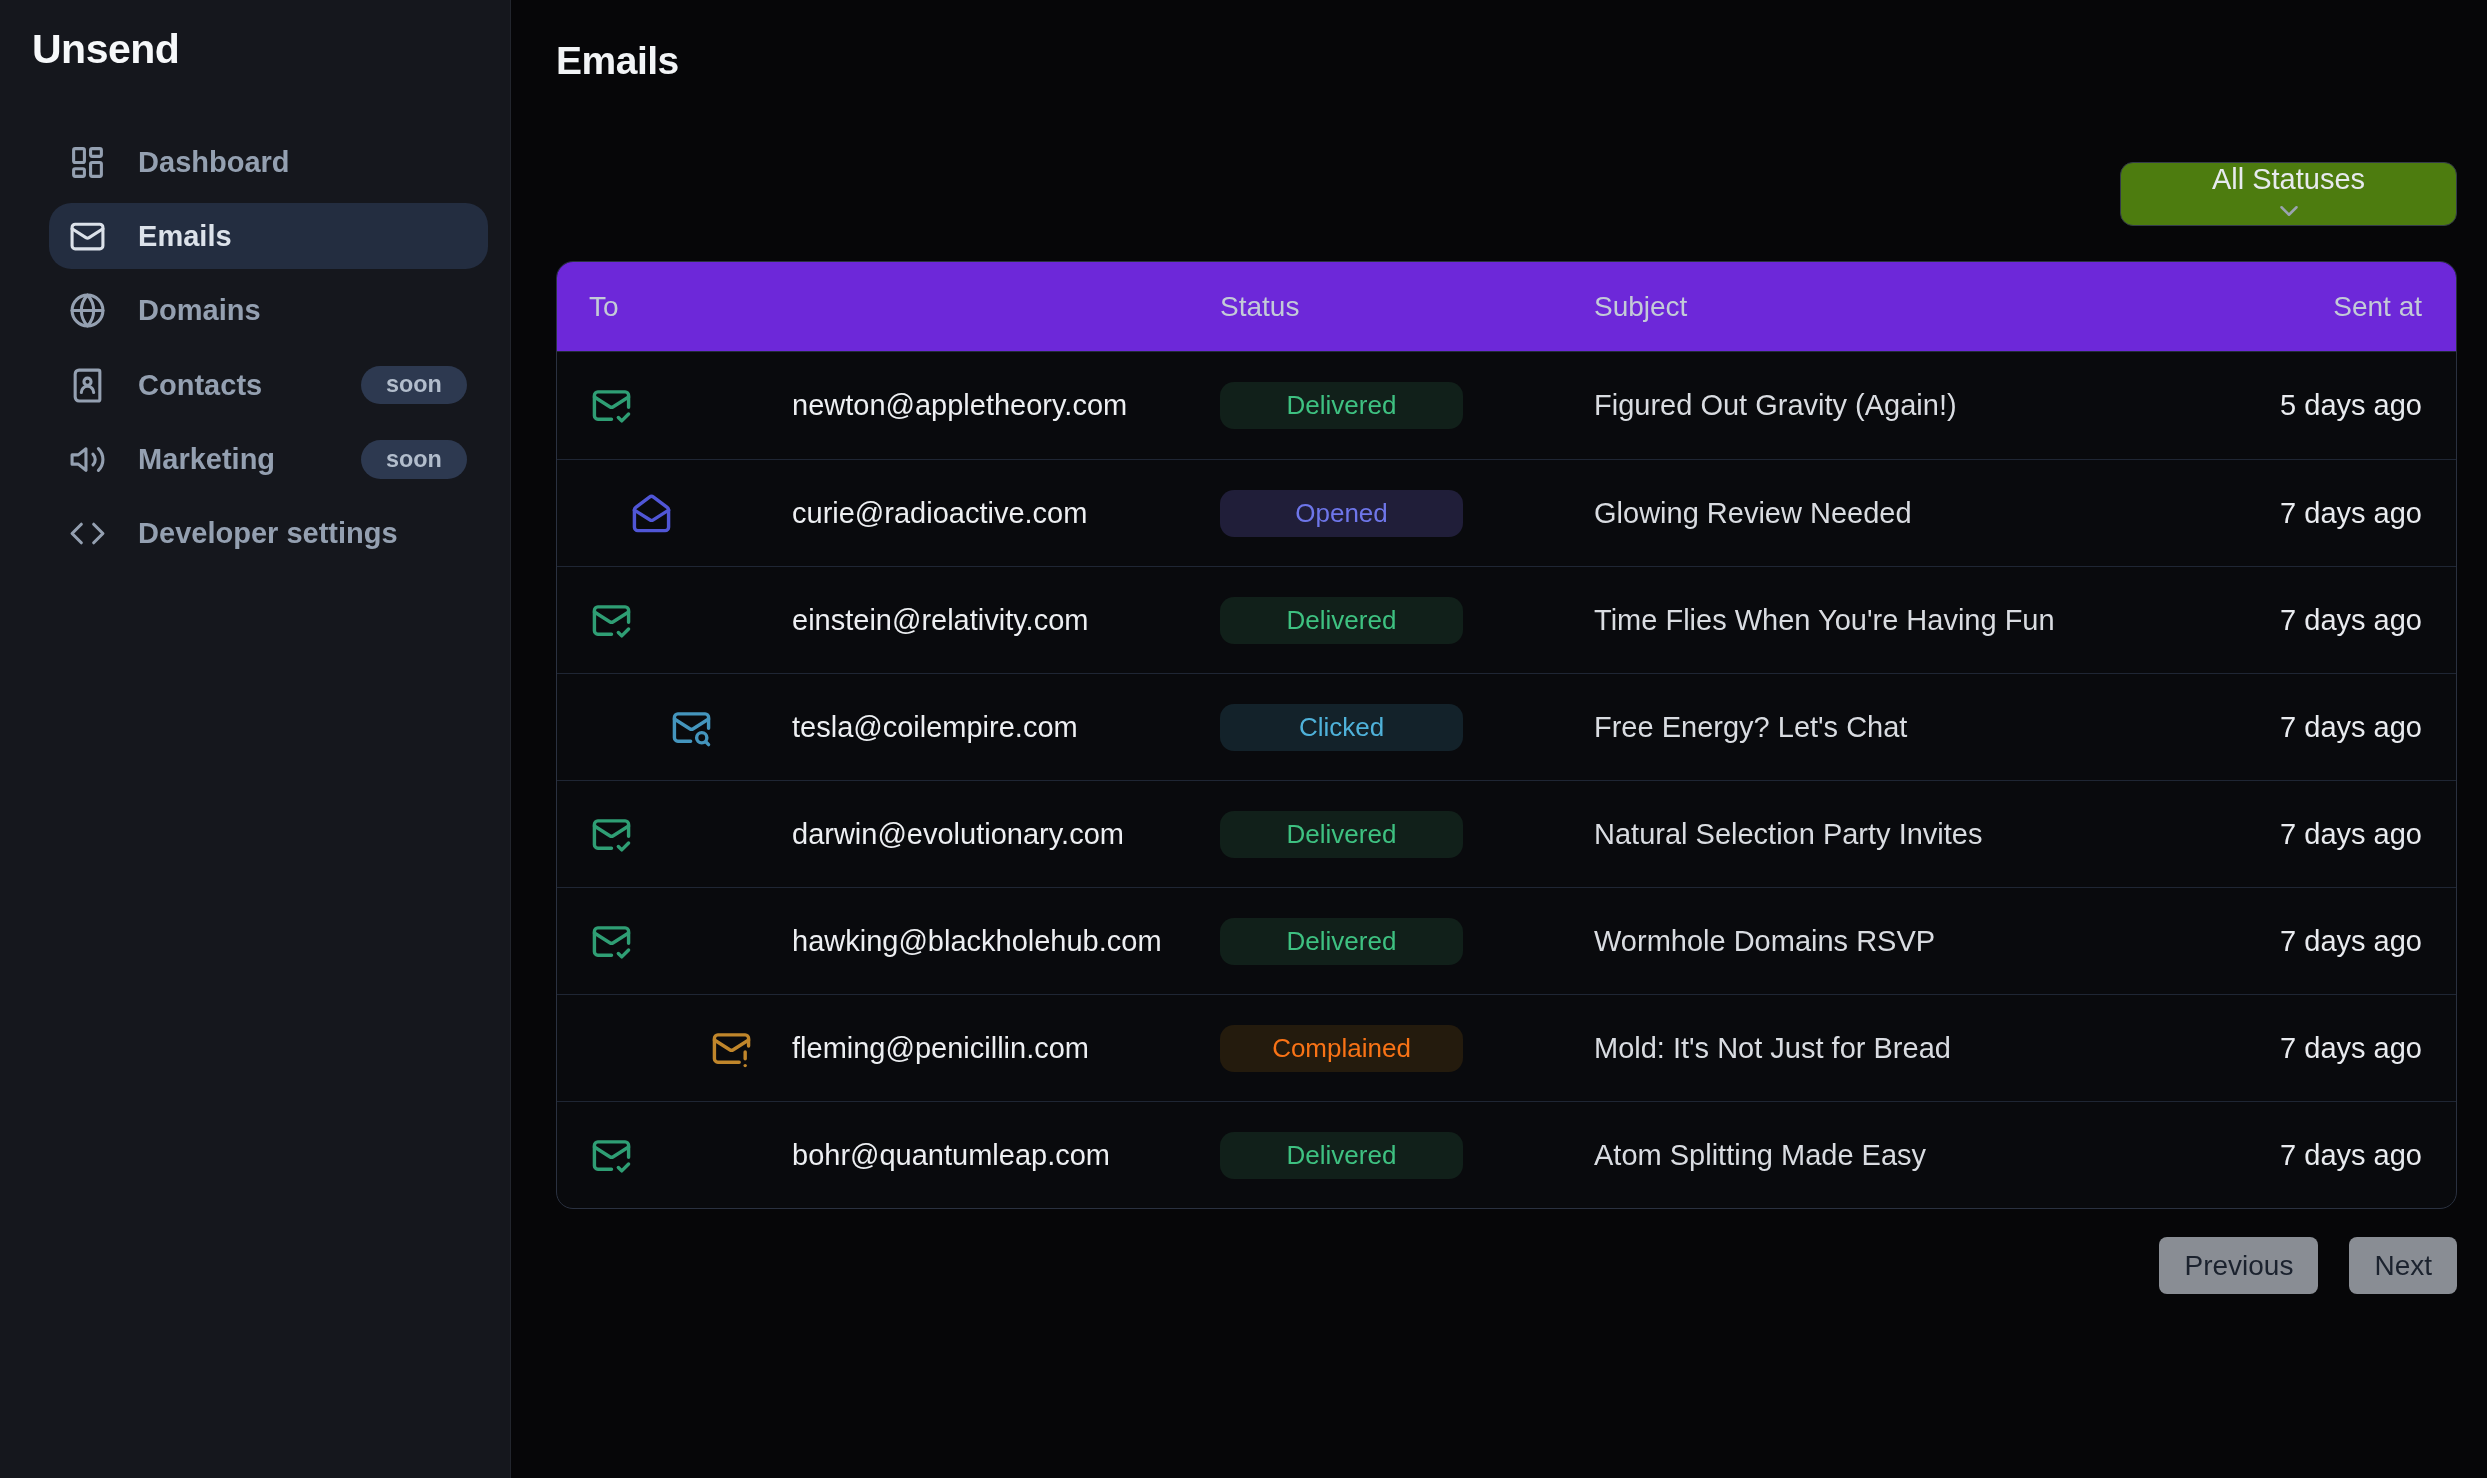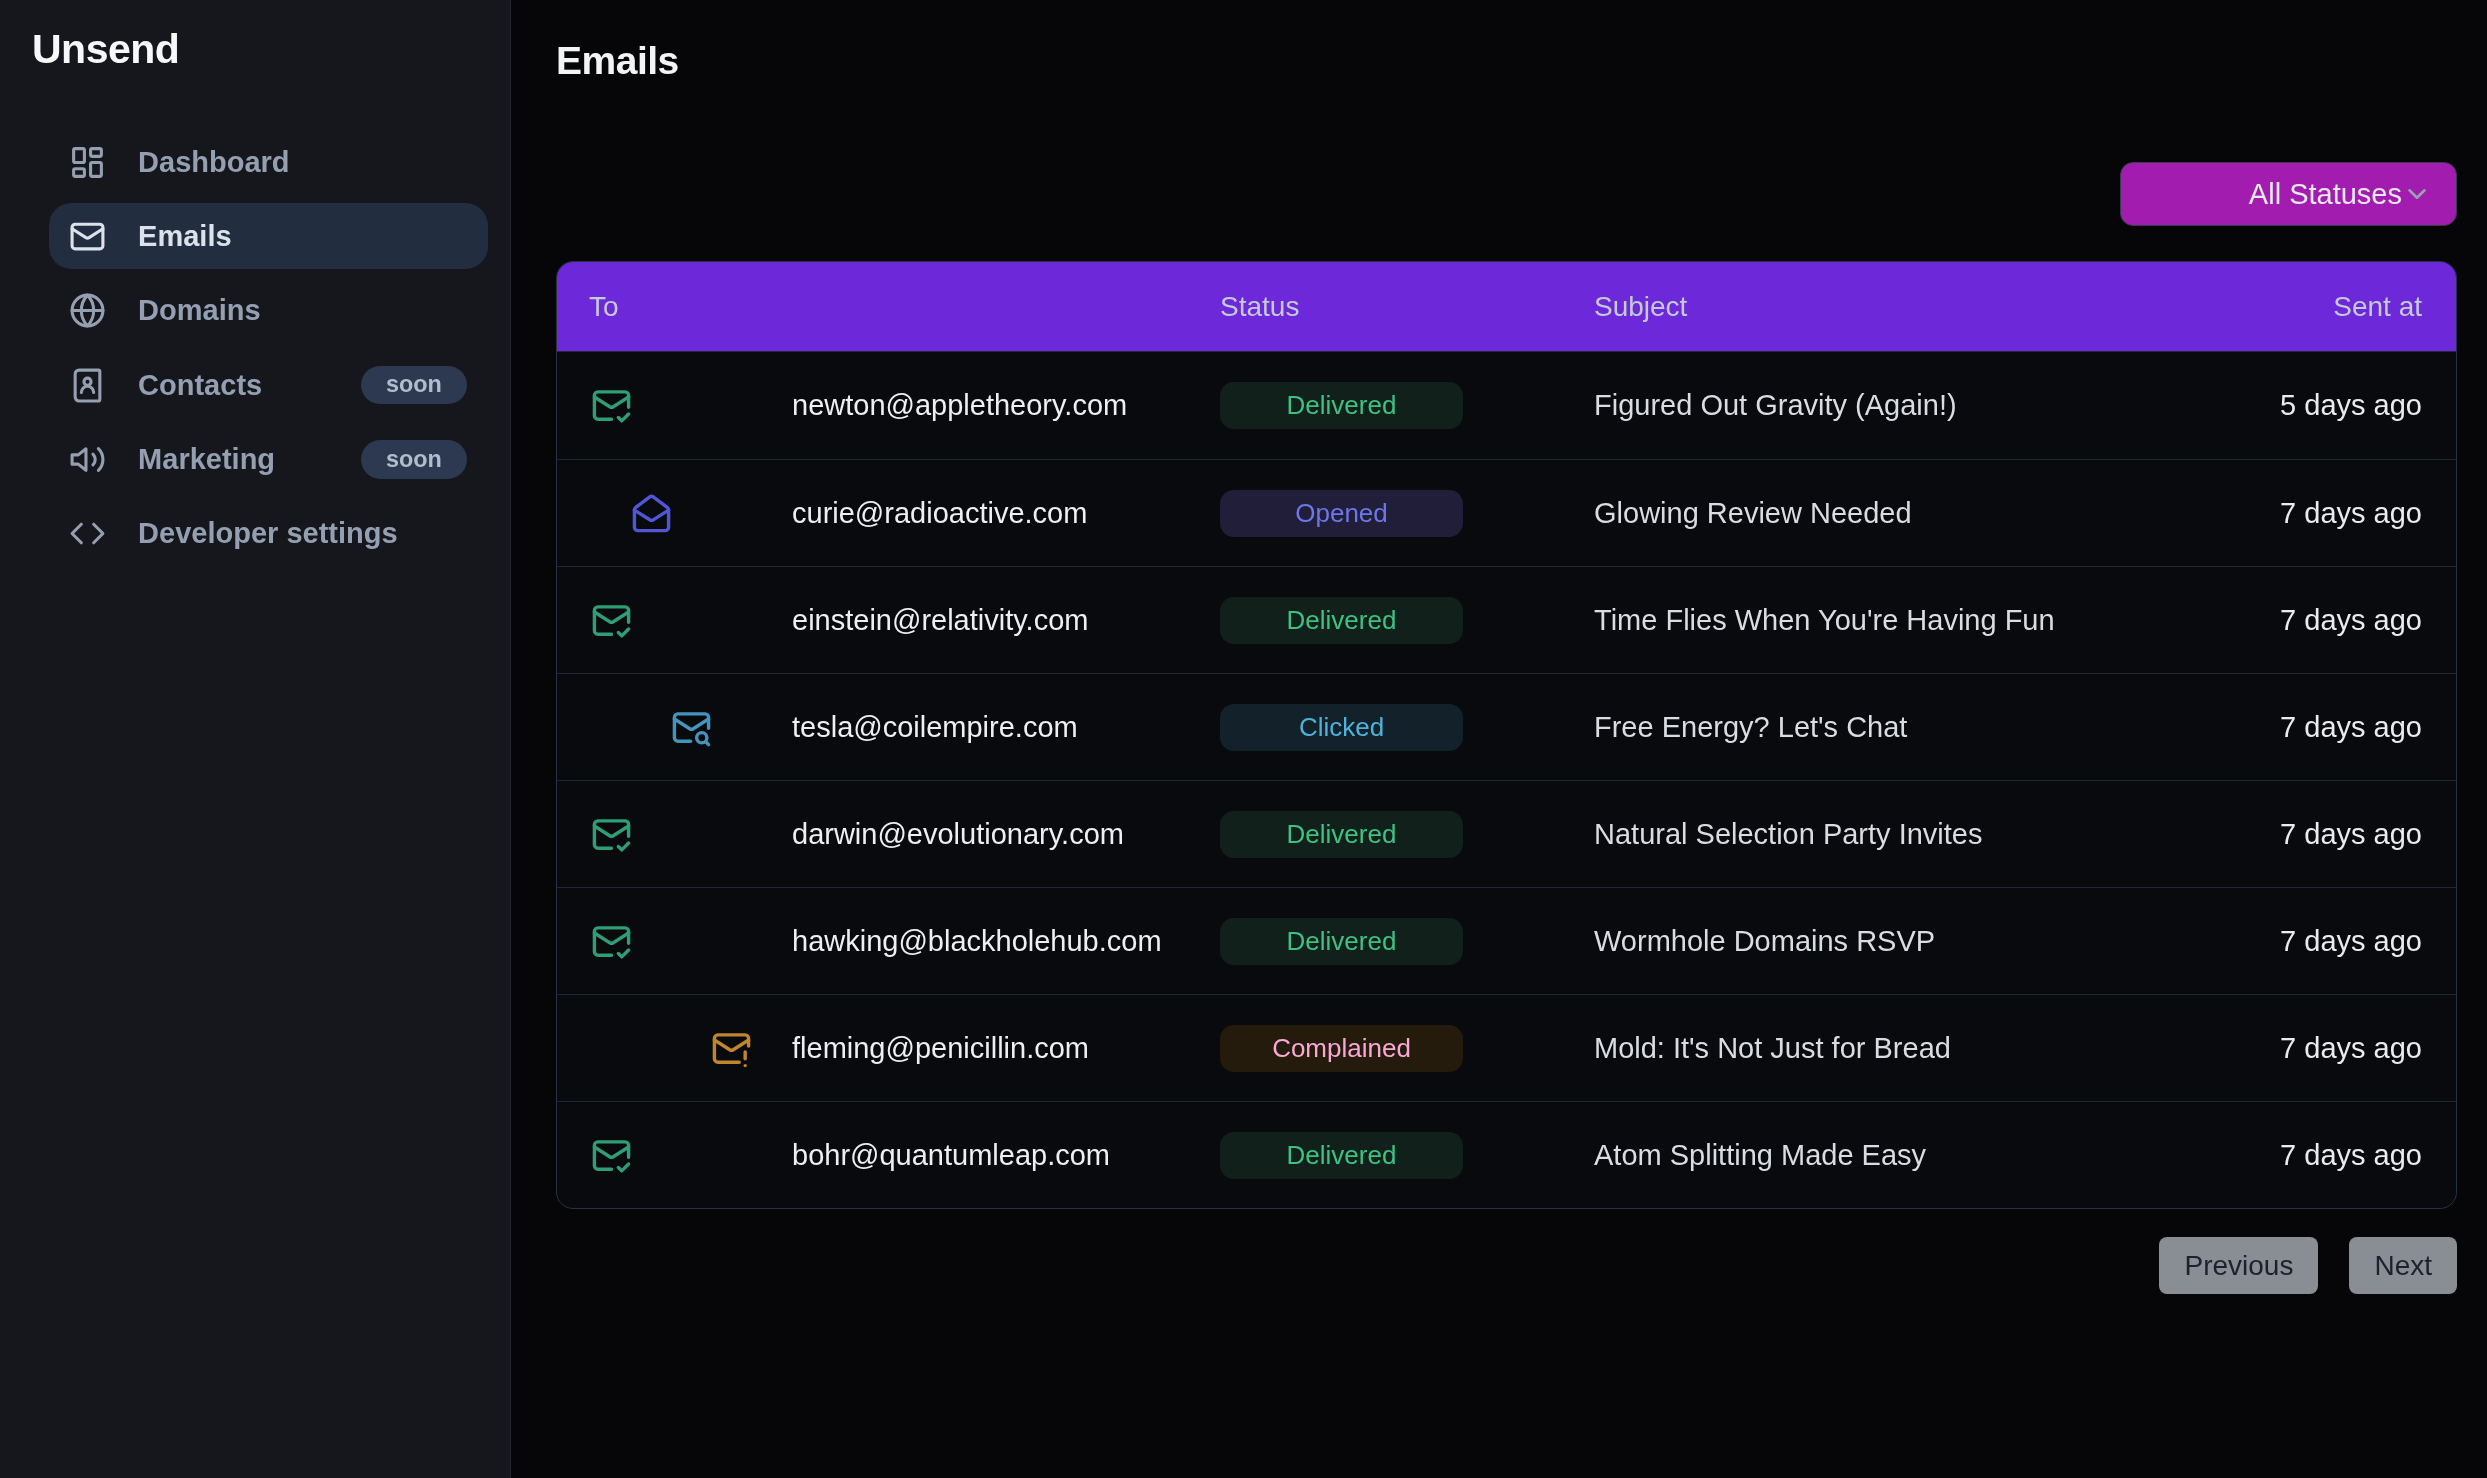--- a/index.html
+++ b/index.html
@@ -41,24 +41,24 @@
   }
 
   
   .main { flex:1; padding:36px 30px 0 45px; }
   .page-title { font-size:39px; font-weight:700; color:#f2f4f6; letter-spacing:-0.5px; line-height:49px; }
 
   .filter-row { display:flex; justify-content:flex-end; margin-top:77px; }
   .select {
     width:337px; height:64px;
     border:0.9px solid #343b49; border-radius:13px;
-    background:#a21caf;
-    display:flex; align-items:center; justify-content:flex-end;
+    background:#4d7c0f;
+    display:flex; align-items:center; justify-content:flex-start;
     padding:0 24px; cursor:pointer;
-    font-size:29px; color:#e7eaee;
+    font-size:29px; color:#e7eaee;flex-direction:column;
   }
   .select .chevron svg { width:30px; height:30px; color:#9aa3b0; }
 
   
   .table {
     margin-top:35px;
     border:0.9px solid #2a3140; border-radius:17px;
     background:#090a0d; overflow:hidden;
   }
   .tr {
@@ -85,21 +85,21 @@
   .to-text { font-size:29px; font-weight:500; color:#edeff2; }
 
   .badge {
     width:243px; height:47px; border-radius:14px;
     display:flex; align-items:center; justify-content:center;
     font-size:26px;
   }
   .row[data-status="delivered"]  .badge { background:#11201a; color:#3ec181; }
   .row[data-status="opened"]     .badge { background:#201e39; color:#6e76e9; }
   .row[data-status="clicked"]    .badge { background:#13222a; color:#4fb2da; }
-  .row[data-status="complained"] .badge { background:#241b0d; color:#f9a8d4; }
+  .row[data-status="complained"] .badge { background:#241b0d; color:#f97316; }
 
   .cell-subject { font-size:29px; color:#d9dce1; }
   .cell-sent { font-size:29px; color:#e9ebef; text-align:right; padding-right:34px; }
 
   
   .pagination { display:flex; justify-content:flex-end; gap:31px; margin-top:28px; }
   .page-btn {
     height:57px; padding:0 25px;
     background:#898d94; color:#1b222e;
     border:none; border-radius:8px;

